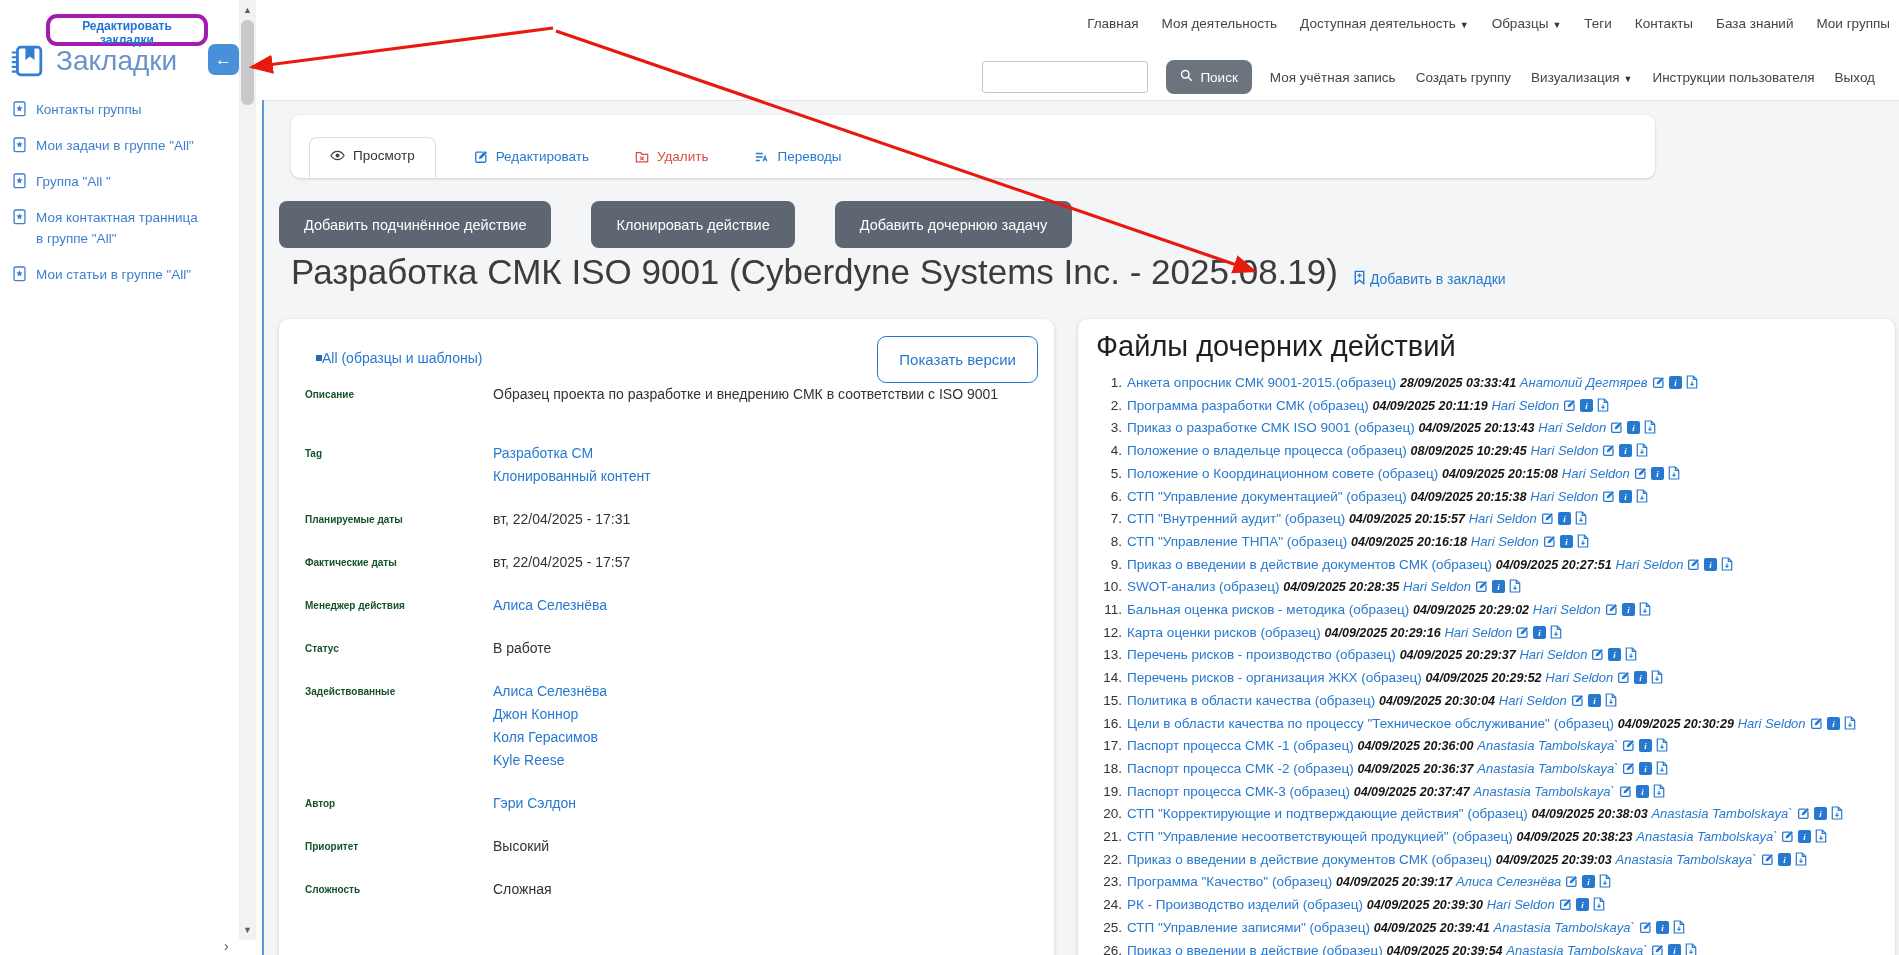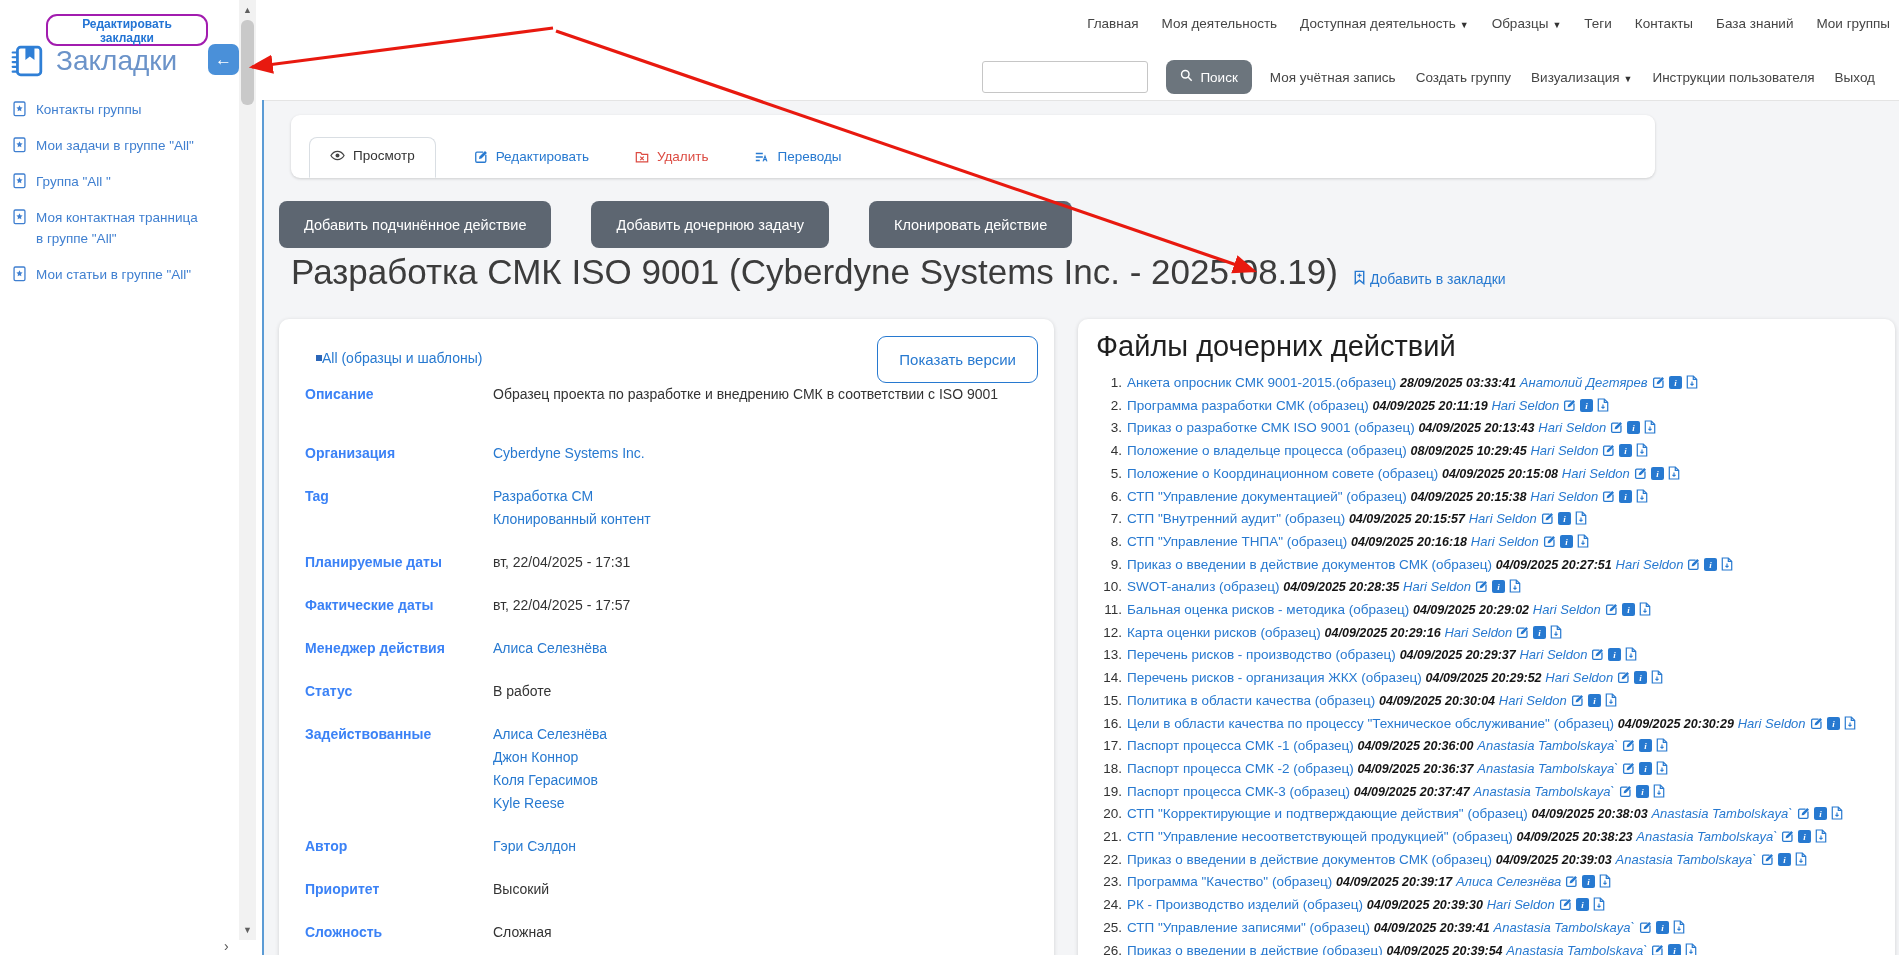--- a/index.html
+++ b/index.html
@@ -3,21 +3,21 @@
 <meta charset="utf-8">
 <style>
   html,body{margin:0;padding:0;background:#fff;}
   #app{position:relative;width:1899px;height:955px;overflow:hidden;background:#fff;
        font-family:"Liberation Sans",sans-serif;color:#333;}
   a{text-decoration:none;cursor:pointer;}
 
   
   #sidebar{position:absolute;left:0;top:0;width:256px;height:955px;background:#fff;z-index:5;}
   .edit-bm{position:absolute;left:46px;top:14px;width:162px;height:32px;background:#fff;
-           border:2px solid #a21caf;border-radius:11px;color:#2374d4;font-size:12px;font-weight:bold;
+           border:4px solid #a21caf;border-radius:11px;color:#2374d4;font-size:12px;font-weight:bold;
            font-family:"Liberation Sans",sans-serif;cursor:pointer;}
   .sb-header{position:absolute;left:10px;top:44px;display:flex;align-items:center;gap:12px;}
   .book-icon svg{display:block;}
   .sb-title{font-size:28px;color:#6b93c9;}
   #collapse{position:absolute;left:208px;top:44px;width:31px;height:31px;background:#4a90d9;border:none;
             border-radius:7px;color:#fff;font-size:17px;display:flex;align-items:center;justify-content:center;cursor:pointer;}
   .sb-items{position:absolute;left:12px;top:99px;width:190px;}
   .sb-item{display:flex;gap:9px;margin-bottom:15px;color:#3f7fd0;font-size:13.5px;line-height:21px;cursor:pointer;}
   .sb-item svg{flex:0 0 auto;margin-top:2px;}
   .vscroll{position:absolute;right:0;top:0;width:17px;height:940px;background:#f2f2f2;}
@@ -68,21 +68,21 @@
   .lc-head h2{margin:0;font-size:19px;font-weight:400;color:#2e2e2e;}
   .show-versions{position:absolute;right:16px;top:17px;height:47px;background:#fff;border:1px solid #2779d0;
                  border-radius:9px;color:#2779d0;font-size:15px;padding:0 21px;cursor:pointer;
                  font-family:"Liberation Sans",sans-serif;}
   .group-line{margin-top:13px;display:flex;align-items:center;gap:0;padding-left:11px;}
   .bullet{width:6px;height:6px;background:#2b66b8;display:inline-block;}
   .group-link{color:#2779d0;font-size:14px;}
   .fields{margin-top:17px;}
   .field{display:flex;margin-bottom:20px;}
   .field.xgap{margin-bottom:36px;}
-  .f-label{width:188px;flex:0 0 188px;font-weight:bold;font-size:14px;color:#3b82f6;line-height:23px;}
+  .f-label{width:188px;flex:0 0 188px;font-weight:bold;font-size:10px;color:#14532d;line-height:23px;}
   .f-vals{font-size:14px;line-height:23px;display:flex;flex-direction:column;}
   .f-vals a{color:#2779d0;}
   .f-text{color:#333;}
 
   .right-card{left:1078px;top:319px;width:817px;height:700px;padding:11px 14px 0 18px;}
   .files-heading{margin:0 0 9px 0;font-size:29px;font-weight:400;color:#1f1f1f;}
   .file-row{font-size:13.5px;line-height:21.7px;color:#333;}
   .f-num{display:inline-block;width:26px;text-align:right;margin-right:5px;color:#333;}
   .file-link{color:#2779d0;}
   .f-date{font-style:italic;font-weight:bold;font-size:12.5px;color:#151515;}
@@ -219,22 +219,22 @@
             <path d="M1.5 4h8M1.5 8h8M1.5 12h4.5" stroke="#2779d0" stroke-width="1.5"></path>
             <path d="M9.8 13l2.2-6 2.2 6M10.6 11h3" fill="none" stroke="#2779d0" stroke-width="1.3"></path>
           </svg>
           <span>Переводы</span>
         </div>
       </div>
   </div>
 
   <div class="actions">
       <button>Добавить подчинённое действие</button>
+      <button>Клонировать действие</button>
       <button>Добавить дочернюю задачу</button>
-      <button>Клонировать действие</button>
     </div>
 
   <div class="title-row">
     <h1>Разработка СМК ISO 9001 (Cyberdyne Systems Inc. - 2025.08.19)</h1>
     <a class="add-bm">
       <span><svg width="15" height="15" viewBox="0 0 16 16">
             <path d="M3.5 1.5h9v13L8 10.8l-4.5 3.7z" fill="none" stroke="#2779d0" stroke-width="1.5"></path>
             <path d="M8 3.6v4.4M5.8 5.8h4.4" stroke="#2779d0" stroke-width="1.4"></path>
           </svg></span>
       <span>Добавить в закладки</span>
@@ -248,26 +248,20 @@
       <a class="group-link">All (образцы и шаблоны)</a>
     </div>
     <div class="fields">
         <div class="field xgap">
           <div class="f-label">Описание</div>
           <div class="f-vals">
             <span class="f-text">Образец проекта по разработке и внедрению СМК в соответствии с ISO 9001</span>
           </div>
         </div>
         <div class="field">
-          <div class="f-label">Организация</div>
-          <div class="f-vals">
-            <a>Cyberdyne Systems Inc.</a>
-          </div>
-        </div>
-        <div class="field">
           <div class="f-label">Tag</div>
           <div class="f-vals">
             <a>Разработка СМ</a>
             <a>Клонированный контент</a>
           </div>
         </div>
         <div class="field">
           <div class="f-label">Планируемые даты</div>
           <div class="f-vals">
             <span class="f-text">вт, 22/04/2025 - 17:31</span>

